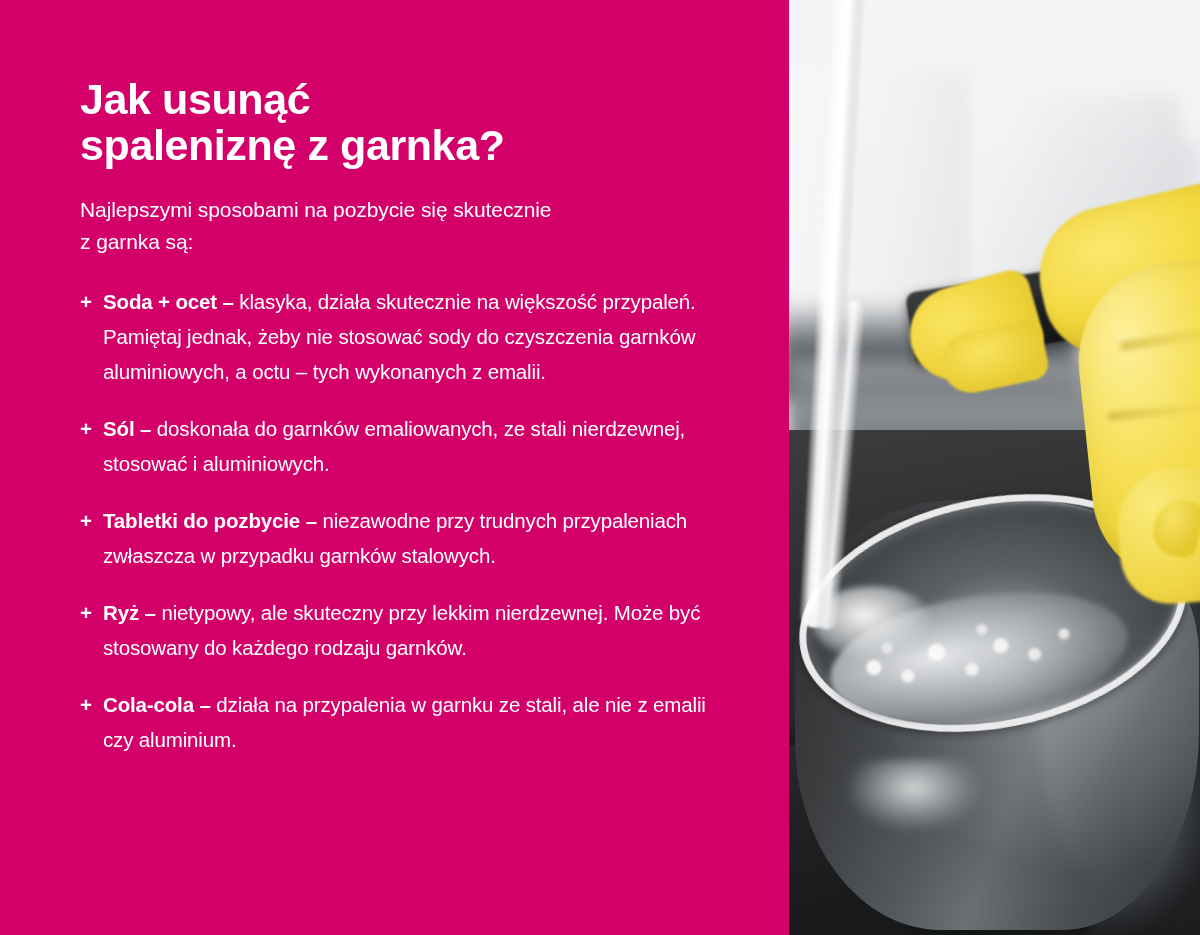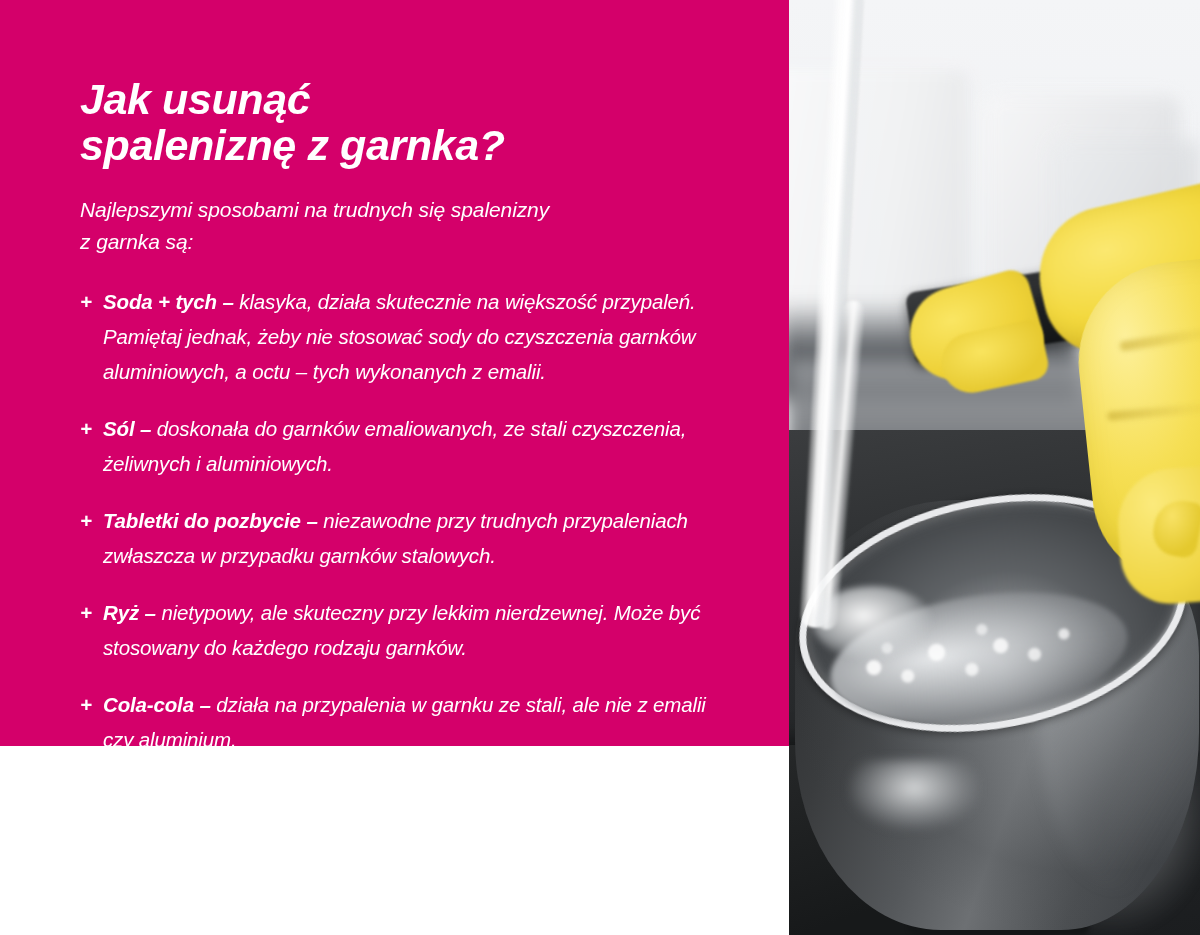--- a/index.html
+++ b/index.html
@@ -16,25 +16,24 @@
     width:1200px;
     height:935px;
     display:flex;
     overflow:hidden;
   }
 
   
   .panel {
     position:relative;
     width:789px;
-    height:746px;
+    height:935px;
     background:#d4006a;
     flex:0 0 789px;
     padding:76px 60px 20px 80px;
-    font-style:italic;
   }
 
   .title {
     color:#ffffff;
     font-size:43px;
     font-weight:700;
     line-height:46px;
     letter-spacing:-0.4px;
     margin-bottom:26px;
     white-space:pre-line;
@@ -329,35 +328,35 @@
 </head>
 <body>
 
 <div id="infographic">
 
   <div class="panel">
 
     <h1 class="title">Jak usunąć
 spaleniznę z garnka?</h1>
 
-    <p class="intro">Najlepszymi sposobami na trudnych się spalenizny
+    <p class="intro">Najlepszymi sposobami na pozbycie się skutecznie
 z garnka są:</p>
 
     <div class="bullets">
 
       <p class="bullet">
         <span class="plus">+</span>
-        <span class="term">Soda + tych</span><span class="dash">&nbsp;</span><span class="dash">–</span>
+        <span class="term">Soda + ocet</span><span class="dash">&nbsp;</span><span class="dash">–</span>
         <span class="desc">klasyka, działa skutecznie na większość przypaleń. Pamiętaj jednak, żeby nie stosować sody do czyszczenia garnków aluminiowych, a octu – tych wykonanych z emalii.</span>
       </p>
 
       <p class="bullet">
         <span class="plus">+</span>
         <span class="term">Sól</span><span class="dash">&nbsp;</span><span class="dash">–</span>
-        <span class="desc">doskonała do garnków emaliowanych, ze stali czyszczenia, żeliwnych i aluminiowych.</span>
+        <span class="desc">doskonała do garnków emaliowanych, ze stali nierdzewnej, stosować i aluminiowych.</span>
       </p>
 
       <p class="bullet">
         <span class="plus">+</span>
         <span class="term">Tabletki do pozbycie</span><span class="dash">&nbsp;</span><span class="dash">–</span>
         <span class="desc">niezawodne przy trudnych przypaleniach zwłaszcza w przypadku garnków stalowych.</span>
       </p>
 
       <p class="bullet">
         <span class="plus">+</span>

